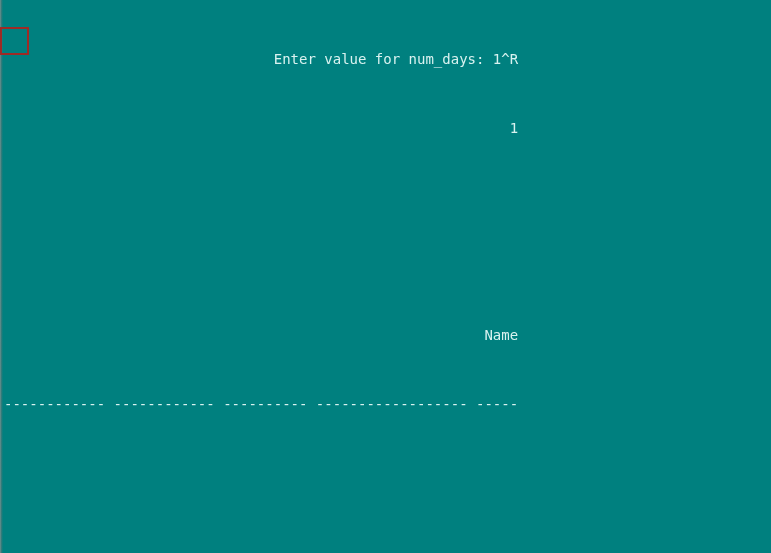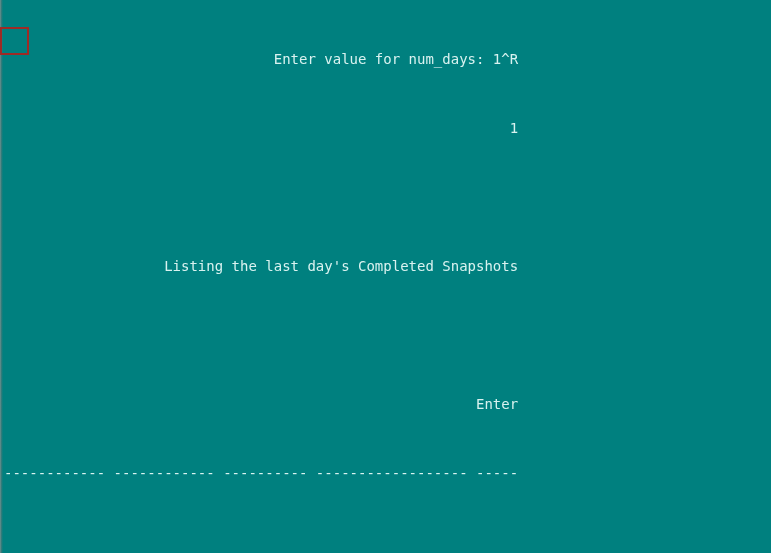--- a/index.html
+++ b/index.html
@@ -53,22 +53,21 @@
 <body>
 
 <div id="screen">
 
   <div id="left-edge"></div>
 
   <div id="term">
     <div class="row">Enter value for num_days: 1^R</div>
     <div class="row">1</div>
     <div class="blank">&nbsp;</div>
-    <div class="row">Listing the last day's Completed Snapshots</div>
     <div class="blank">&nbsp;</div>
-    <div class="row">                                                       Enter</div>
+    <div class="row">                                                       Name</div>
     <div class="row">------------ ------------ ---------- ------------------ -----</div>
     
   </div>
 
   <div id="cursor-box"></div>
 
 </div>
 
 </body></html>

